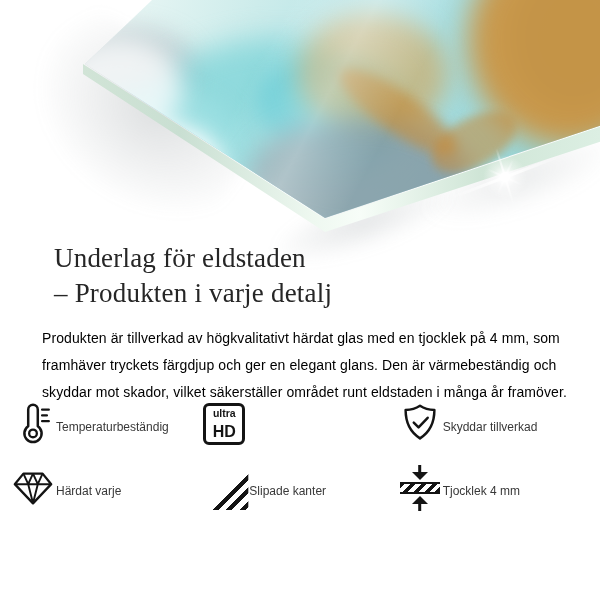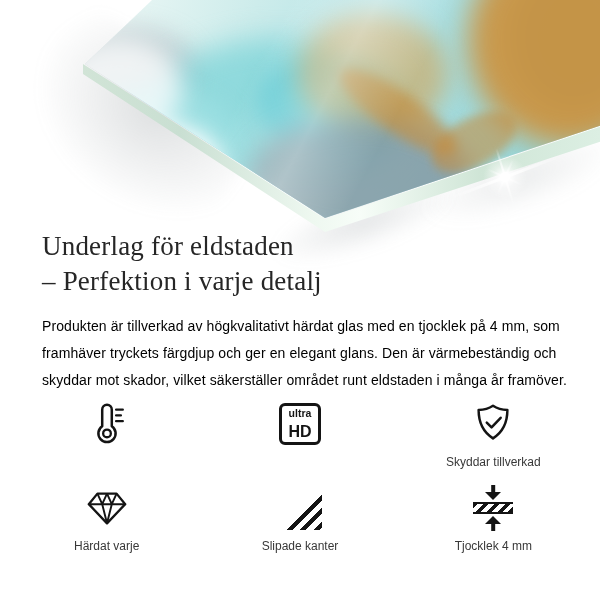--- a/index.html
+++ b/index.html
@@ -50,28 +50,28 @@
   .ray2{width:60px;height:2.2px;transform:translate(-30px,-1.1px) rotate(73deg);}
   .ray3{width:38px;height:1.6px;opacity:.85;transform:translate(-19px,-0.8px) rotate(24deg);}
   .ray4{width:38px;height:1.6px;opacity:.85;transform:translate(-19px,-0.8px) rotate(-66deg);}
   .sparkle .glow{position:absolute;left:-22px;top:-22px;width:44px;height:44px;border-radius:50%;
     background:radial-gradient(circle,rgba(255,255,255,.95) 0%,rgba(255,255,255,.45) 35%,rgba(255,255,255,0) 70%);}
   .sparkle .core{position:absolute;left:-5px;top:-5px;width:10px;height:10px;border-radius:50%;background:#fff;
     box-shadow:0 0 6px 2px rgba(255,255,255,.9);}
 
   
   .content{position:absolute;left:42px;top:229px;width:532px;}
-  h1{margin:0;font-family:"Liberation Serif","DejaVu Serif",serif;font-weight:400;
+  h1{margin:12px;font-family:"Liberation Serif","DejaVu Serif",serif;font-weight:400;
      font-size:27px;line-height:35px;color:#262626;letter-spacing:.2px;}
   .desc{margin:14px 0 0 0;font-size:14px;line-height:27px;color:#000000;letter-spacing:.1px;}
 
   
   .features{position:absolute;left:10px;top:399px;width:580px;
     display:grid;grid-template-columns:1fr 1fr 1fr;row-gap:14px;}
-  .feature{display:flex;flex-direction:column;align-items:center;}
+  .feature{display:flex;flex-direction:row;align-items:center;}
   .icon-wrap{height:50px;display:flex;align-items:center;justify-content:center;}
   .feat-label{margin-top:6px;font-size:12px;line-height:14px;color:#383838;}
 
   .uhd{width:36px;height:36px;border:3px solid #141414;border-radius:6px;
     display:flex;flex-direction:column;align-items:center;justify-content:center;color:#141414;}
   .uhd .t1{font-size:10.5px;font-weight:700;line-height:1;}
   .uhd .t2{font-size:16px;font-weight:700;line-height:1;margin-top:5px;}
 
   .hatch{width:46px;height:46px;
     background:repeating-linear-gradient(135deg,#141414 0 4.2px,transparent 4.2px 9.6px);
@@ -122,35 +122,36 @@
       <div class="ray ray3"></div>
         <div class="ray ray4"></div>
       <div class="glow"></div>
         <div class="core"></div>
     </div>
   </div>
 
   <div class="content">
     <h1>
       <span>Underlag för eldstaden</span><br>
-      <span>– Perfektion i varje detalj</span>
+      <span>– Produkten i varje detalj</span>
     </h1>
     <p class="desc">Produkten är tillverkad av högkvalitativt härdat glas med en tjocklek på 4 mm, som framhäver tryckets färgdjup och ger en elegant glans. Den är värmebeständig och skyddar mot skador, vilket säkerställer området runt eldstaden i många år framöver.</p>
   </div>
 
   <div class="features">
 
     <div class="feature">
       <div class="icon-wrap">
         <svg width="46" height="46" viewBox="0 0 48 48">
           <path d="M19 9a5 5 0 0 1 10 0v17.3a9 9 0 1 1-10 0V9z" fill="none" stroke="#141414" stroke-width="2.6" stroke-linejoin="round"></path>
           <circle cx="24" cy="33.8" r="4" fill="none" stroke="#141414" stroke-width="2.4"></circle>
           <path d="M33.5 9h7M33.5 15h5M33.5 21h7" stroke="#141414" stroke-width="2.4" stroke-linecap="round"></path>
         </svg>
       </div>
+      <div class="feat-label">Temperaturbeständig</div>
     </div>
 
     <div class="feature">
       <div class="icon-wrap">
         <div class="uhd">
           <span class="t1">ultra</span>
           <span class="t2">HD</span>
         </div>
       </div>
     </div>

